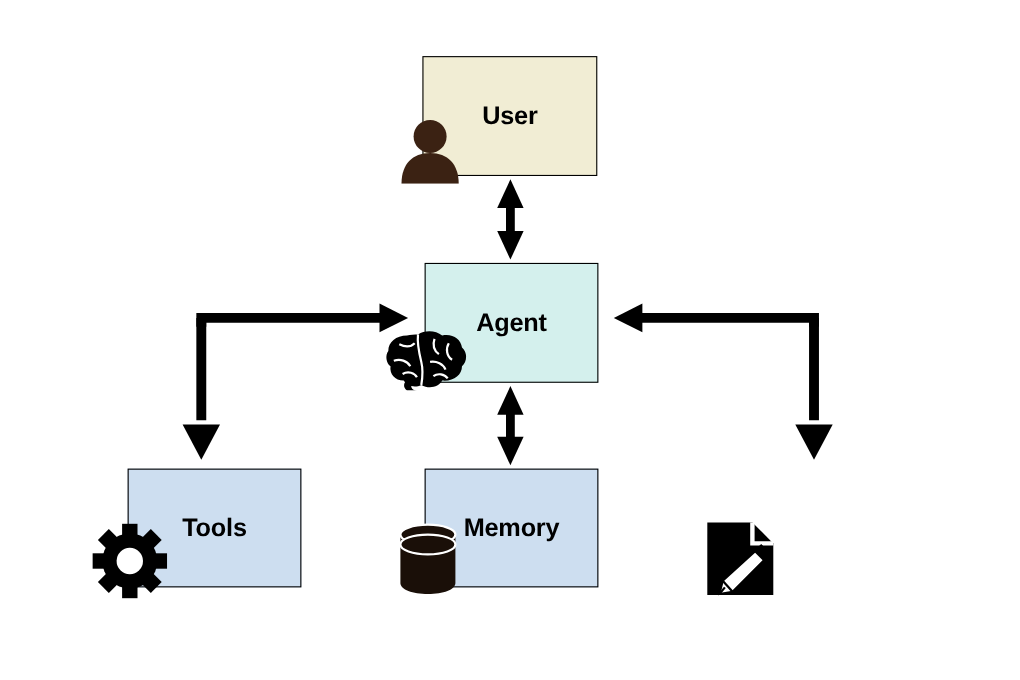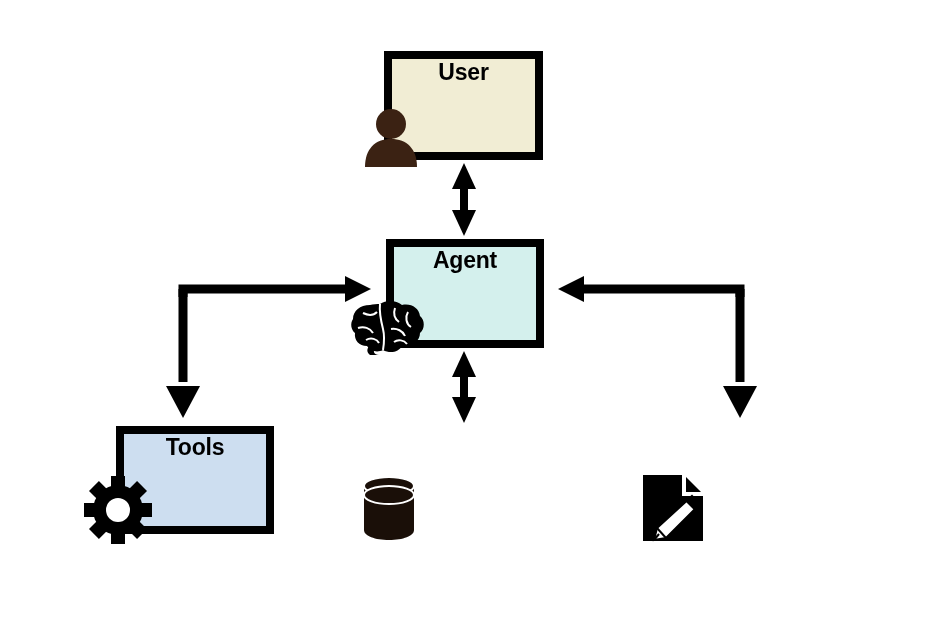--- a/index.html
+++ b/index.html
@@ -22,23 +22,23 @@
   #svg-layer {
     position: absolute;
     left: 0;
     top: 0;
     width: 927px;
     height: 618px;
   }
   .node {
     position: absolute;
     box-sizing: border-box;
-    border: 8px solid #000000;
+    border: 1px solid #000000;
     display: flex;
-    align-items: flex-start;
+    align-items: center;
     justify-content: center;
     text-align: center;
   }
   .node-label {
     font-size: 23px;
     font-weight: bold;
     color: #000000;
     line-height: 1.18;
     letter-spacing: -0.2px;
     user-select: none;
@@ -129,20 +129,23 @@
   </div>
 
   <div class="node" id="node-tools">
     <div class="node-label">Tools</div>
   </div>
 
   <div class="node" id="node-agent">
     <div class="node-label">Agent</div>
   </div>
 
+  <div class="node" id="node-memory">
+    <div class="node-label">Memory</div>
+  </div>
 
 
   <svg class="icon-layer" id="icon-person" viewBox="0 0 58 60">
     <circle cx="29" cy="17" r="15" fill="#3b2213"></circle>
     <path d="M 3 60 C 3 42 13 32 29 32 C 45 32 55 42 55 60 Z" fill="#3b2213"></path>
   </svg>
 
   <svg class="icon-layer" id="icon-brain" viewBox="0 0 76 56">
     <path d="M 20 6 C 10 6 3 12 3 20 C 0 24 1 31 5 34 C 4 41 9 47 17 47
              C 20 52 27 54 33 51 C 40 55 49 53 52 47

